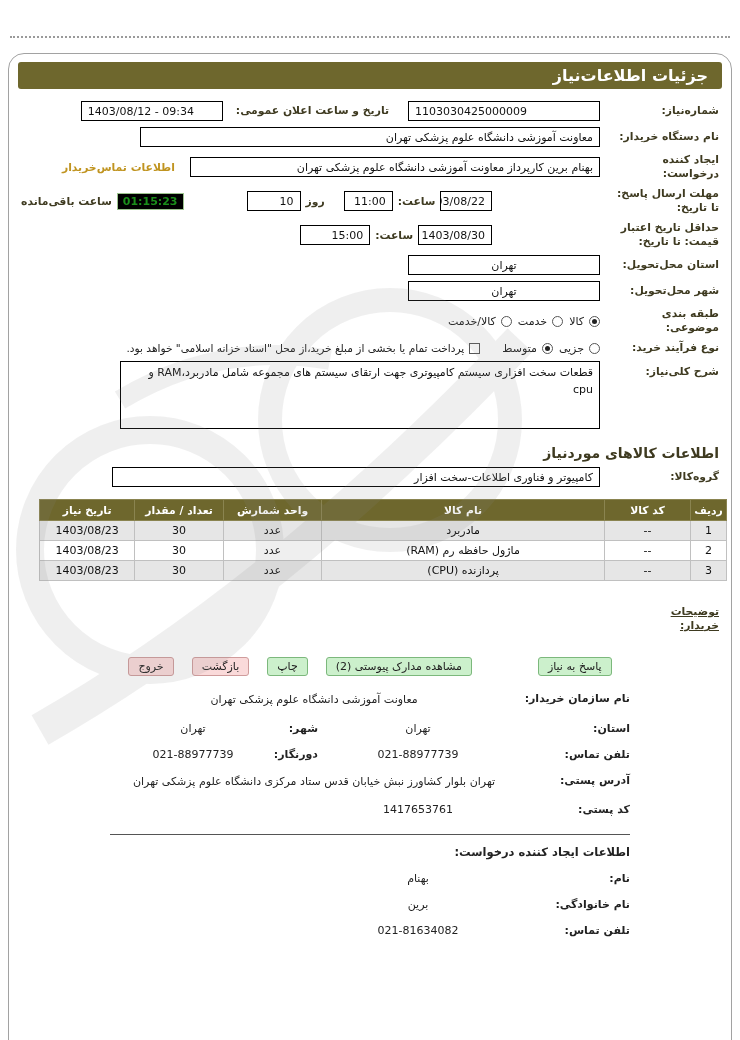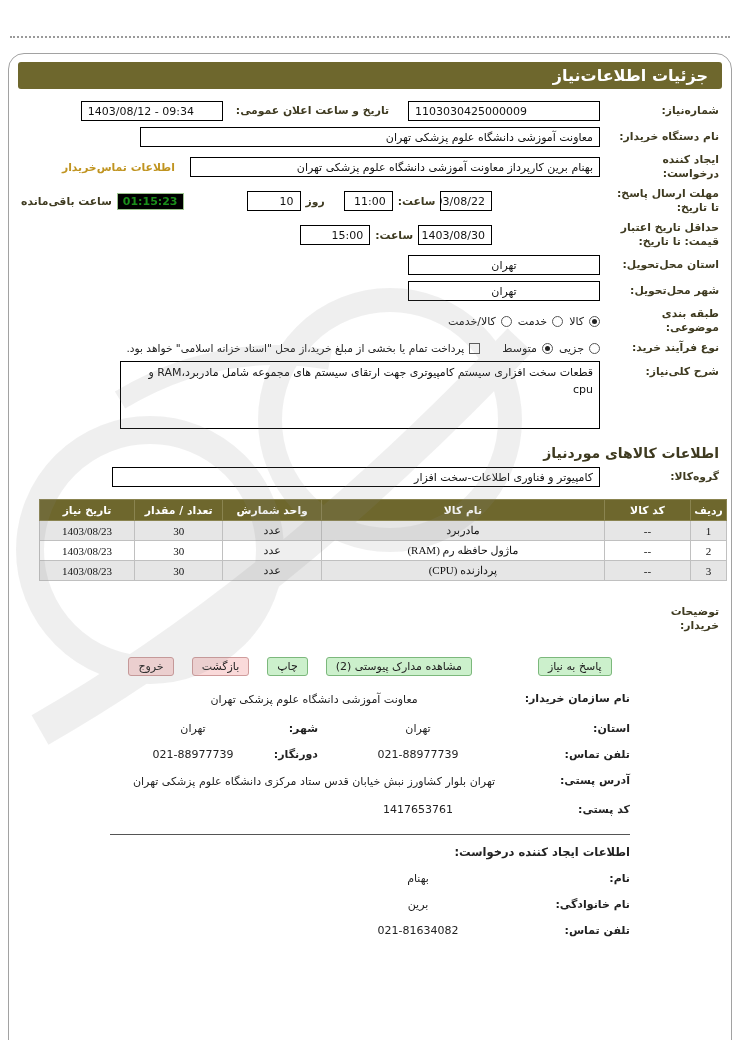--- a/index.html
+++ b/index.html
@@ -30,21 +30,21 @@
   .bar-main { margin: 8px 9px 12px; }
   .bar-center { width: 520px; margin: 30px auto 0; justify-content: center; }
 
   .frow { display: flex; align-items: center; margin: 6px 12px; gap: 5px; font-size: 11px; }
   .frow.top { align-items: flex-start; }
   .flabel {
     width: 106px; min-width: 106px; font-weight: bold; color: #3e3a20;
     font-size: 10.8px; text-align: right; line-height: 1.3; margin-left: 8px;
   }
   .flabel.auto { width: auto; min-width: 0; white-space: nowrap; margin-right: 14px; }
-  .flabel.narrow { width: 70px; min-width: 70px; margin-top: 14px; }
+  .flabel.narrow { width: 70px; min-width: 70px; margin-top: 14px; text-decoration: underline; }
   .inline-lbl { font-weight: bold; color: #3e3a20; font-size: 10.8px; white-space: nowrap; }
   .box {
     border: 1px solid #000; background: #fff; min-height: 20px;
     display: flex; align-items: center; padding: 0 6px; font-size: 11px; color: #111;
     overflow: hidden; white-space: nowrap;
   }
   .box.ltr { direction: ltr; }
   .box.center { justify-content: center; }
   .w192 { width: 192px; } .w142 { width: 142px; } .w460 { width: 460px; }
   .w410 { width: 410px; } .w74 { width: 74px; } .w70 { width: 70px; } .w78 { width: 78px; }
@@ -70,21 +70,21 @@
   .checkbox { width: 11px; height: 11px; border: 1px solid #555; background: #fff; display: inline-block; flex: none; margin-right: 16px; }
   .cb-text { font-size: 10.6px; color: #222; margin-left: 0; text-align: center; }
 
   .sec-title { font-weight: bold; font-size: 14px; color: #3e3a20; margin: 16px 12px 6px; }
 
   table.goods { border-collapse: collapse; width: calc(100% - 34px); margin: 12px 4px 0 30px; font-size: 11px; }
   table.goods th {
     background: #6e672d; color: #fff; font-weight: bold; font-size: 10.8px;
     border: 1px solid #8a8450; height: 21px; padding: 0 3px;
   }
-  table.goods td { border: 1px solid #c0c0c0; height: 20px; text-align: center; padding: 0 4px; color: #111; font-family: Liberation Serif, serif; }
+  table.goods td { border: 1px solid #c0c0c0; height: 20px; text-align: center; padding: 0 4px; color: #111; }
   table.goods tbody tr:nth-child(odd) { background: #e6e6e6; }
   table.goods tbody tr:nth-child(even) { background: #ffffff; }
   .c0 { width: 36px; } .c1 { width: 88px; } .c2 { width: 290px; } .c3 { width: 100px; } .c4 { width: 90px; } .c5 { width: 96px; }
 
   .btnrow { display: flex; justify-content: center; align-items: center; gap: 18px; margin-top: 24px; }
   .btn {
     font-size: 11px; padding: 2px 9px; border-radius: 3px; border: 1px solid; cursor: pointer;
     color: #222; white-space: nowrap;
   }
   .btn.green { background: #ccf0cc; border-color: #7cb87c; }

